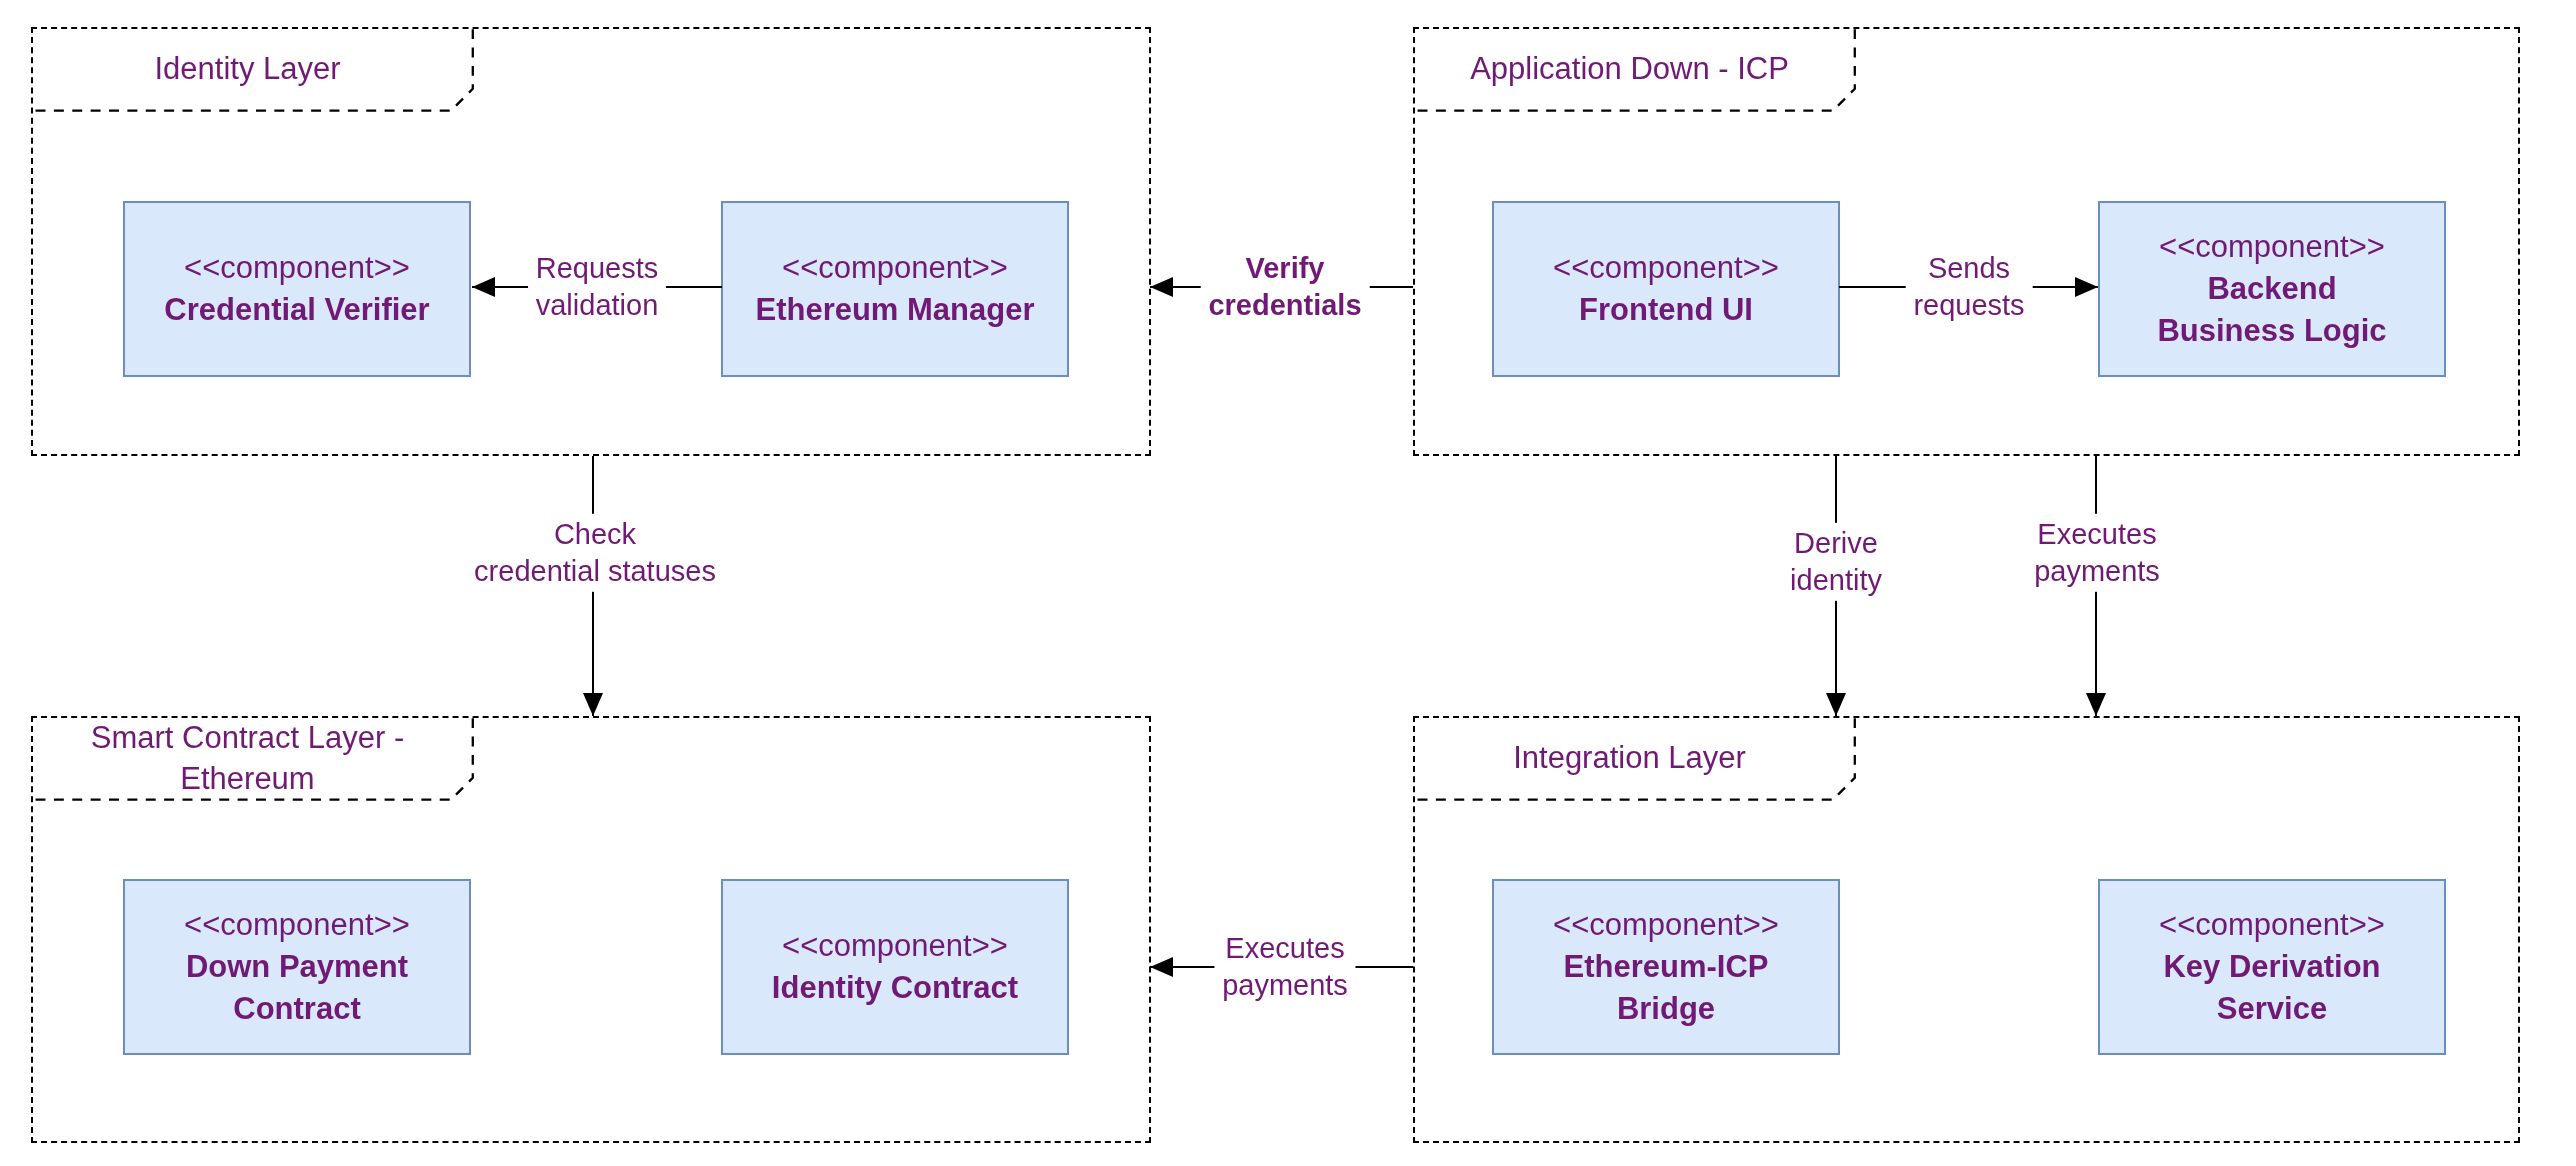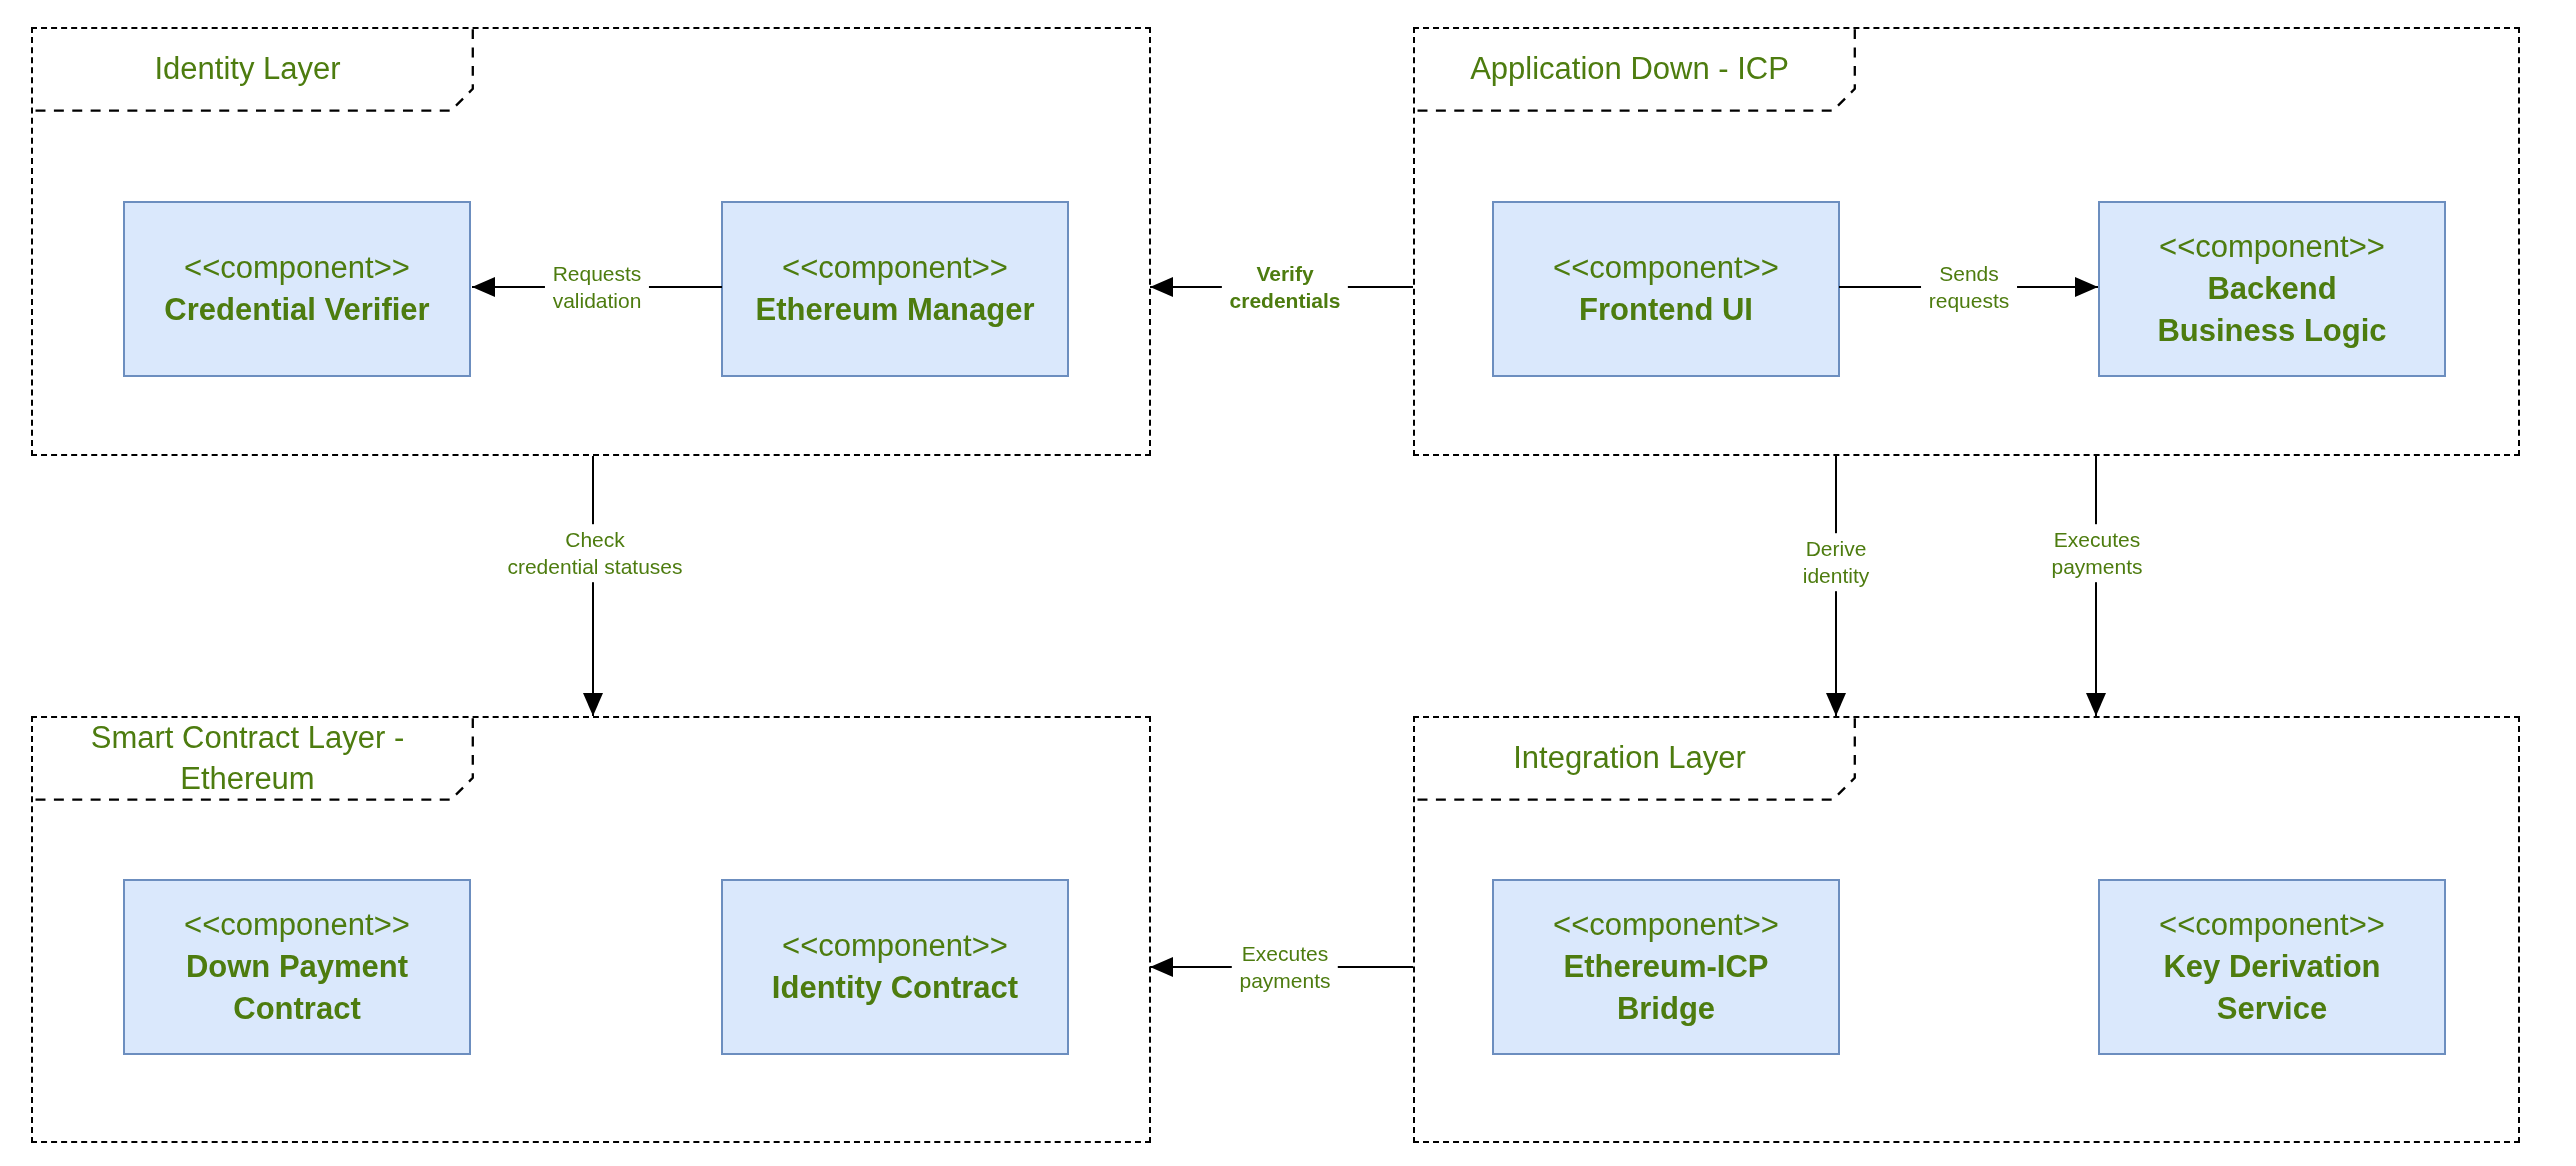--- a/index.html
+++ b/index.html
@@ -1,18 +1,18 @@
 <!DOCTYPE html>
 <html style="font-size:12.3px"><head>
 <meta charset="utf-8">
 <style>
   html,body{margin:0;padding:0;background:#ffffff;}
   .canvas{
     position:relative;width:2576px;height:1166px;background:#ffffff;
-    font-family:"Liberation Sans",sans-serif;color:#4d7c0f;overflow:hidden;
+    font-family:"Liberation Sans",sans-serif;color:#701a75;overflow:hidden;
   }
   .layer{position:absolute;border:2.3px dashed #000;box-sizing:border-box;}
   #layer-identity{left:31px;top:27px;width:1120px;height:429px;}
   #layer-application{left:1413px;top:27px;width:1107px;height:429px;}
   #layer-smartcontract{left:31px;top:716px;width:1120px;height:427px;}
   #layer-integration{left:1413px;top:716px;width:1107px;height:427px;text-decoration:underline;}
 
   .tab-svg{position:absolute;left:0;top:0;pointer-events:none;}
   .tab-label{
     position:absolute;left:0;top:0;width:429px;height:81px;
@@ -29,21 +29,21 @@
   .component .name{font-weight:bold;white-space:pre-line;}
 
   .line{position:absolute;background:#000;}
   .ah{position:absolute;width:0;height:0;}
   .ah-left{border-top:10px solid transparent;border-bottom:10px solid transparent;border-right:23px solid #000;}
   .ah-right{border-top:10px solid transparent;border-bottom:10px solid transparent;border-left:23px solid #000;}
   .ah-down{border-left:10px solid transparent;border-right:10px solid transparent;border-top:23px solid #000;}
   .conn-label{
     position:absolute;transform:translate(-50%,-50%);
     background:#fff;padding:1.5px 7.7px;z-index:5;
-    font-size:21px;line-height:1.3;text-align:center;white-space:pre-line;
+    font-size:29px;line-height:1.3;text-align:center;white-space:pre-line;
   }
 </style>
 </head>
 <body>
 
 <div class="canvas">
 
   <div class="layer" id="layer-identity">
     <svg class="tab-svg" width="444" height="86" viewBox="0 0 580 112">
       <path d="M574.5,0 L574.5,78 L546,106.5 L0,106.5" fill="none" stroke="#000" stroke-width="3" stroke-dasharray="13 11"></path>

